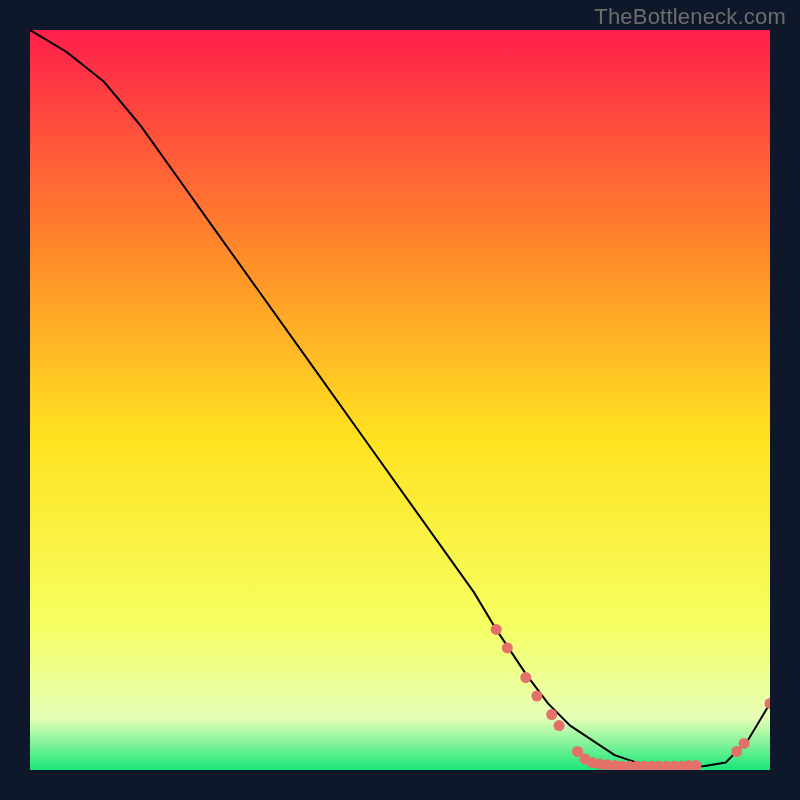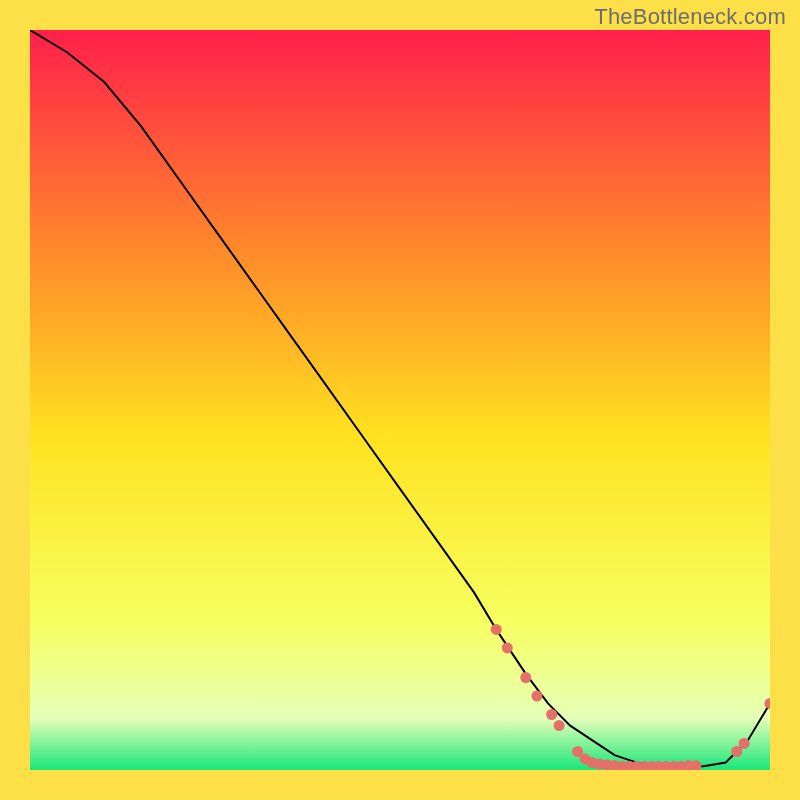--- a/index.html
+++ b/index.html
@@ -8,21 +8,21 @@
     width: 800px;
     height: 800px;
     background: #000;
     overflow: hidden;
     font-family: Arial, Helvetica, sans-serif;
   }
   .stage {
     position: relative;
     width: 800px;
     height: 800px;
-    background: #fde047;
+    background: #0f172a;
   }
   .watermark {
     position: absolute;
     top: 4px;
     right: 14px;
     color: #6d6d6d;
     font-size: 22px;
     letter-spacing: 0.2px;
     font-weight: 400;
     z-index: 50;

